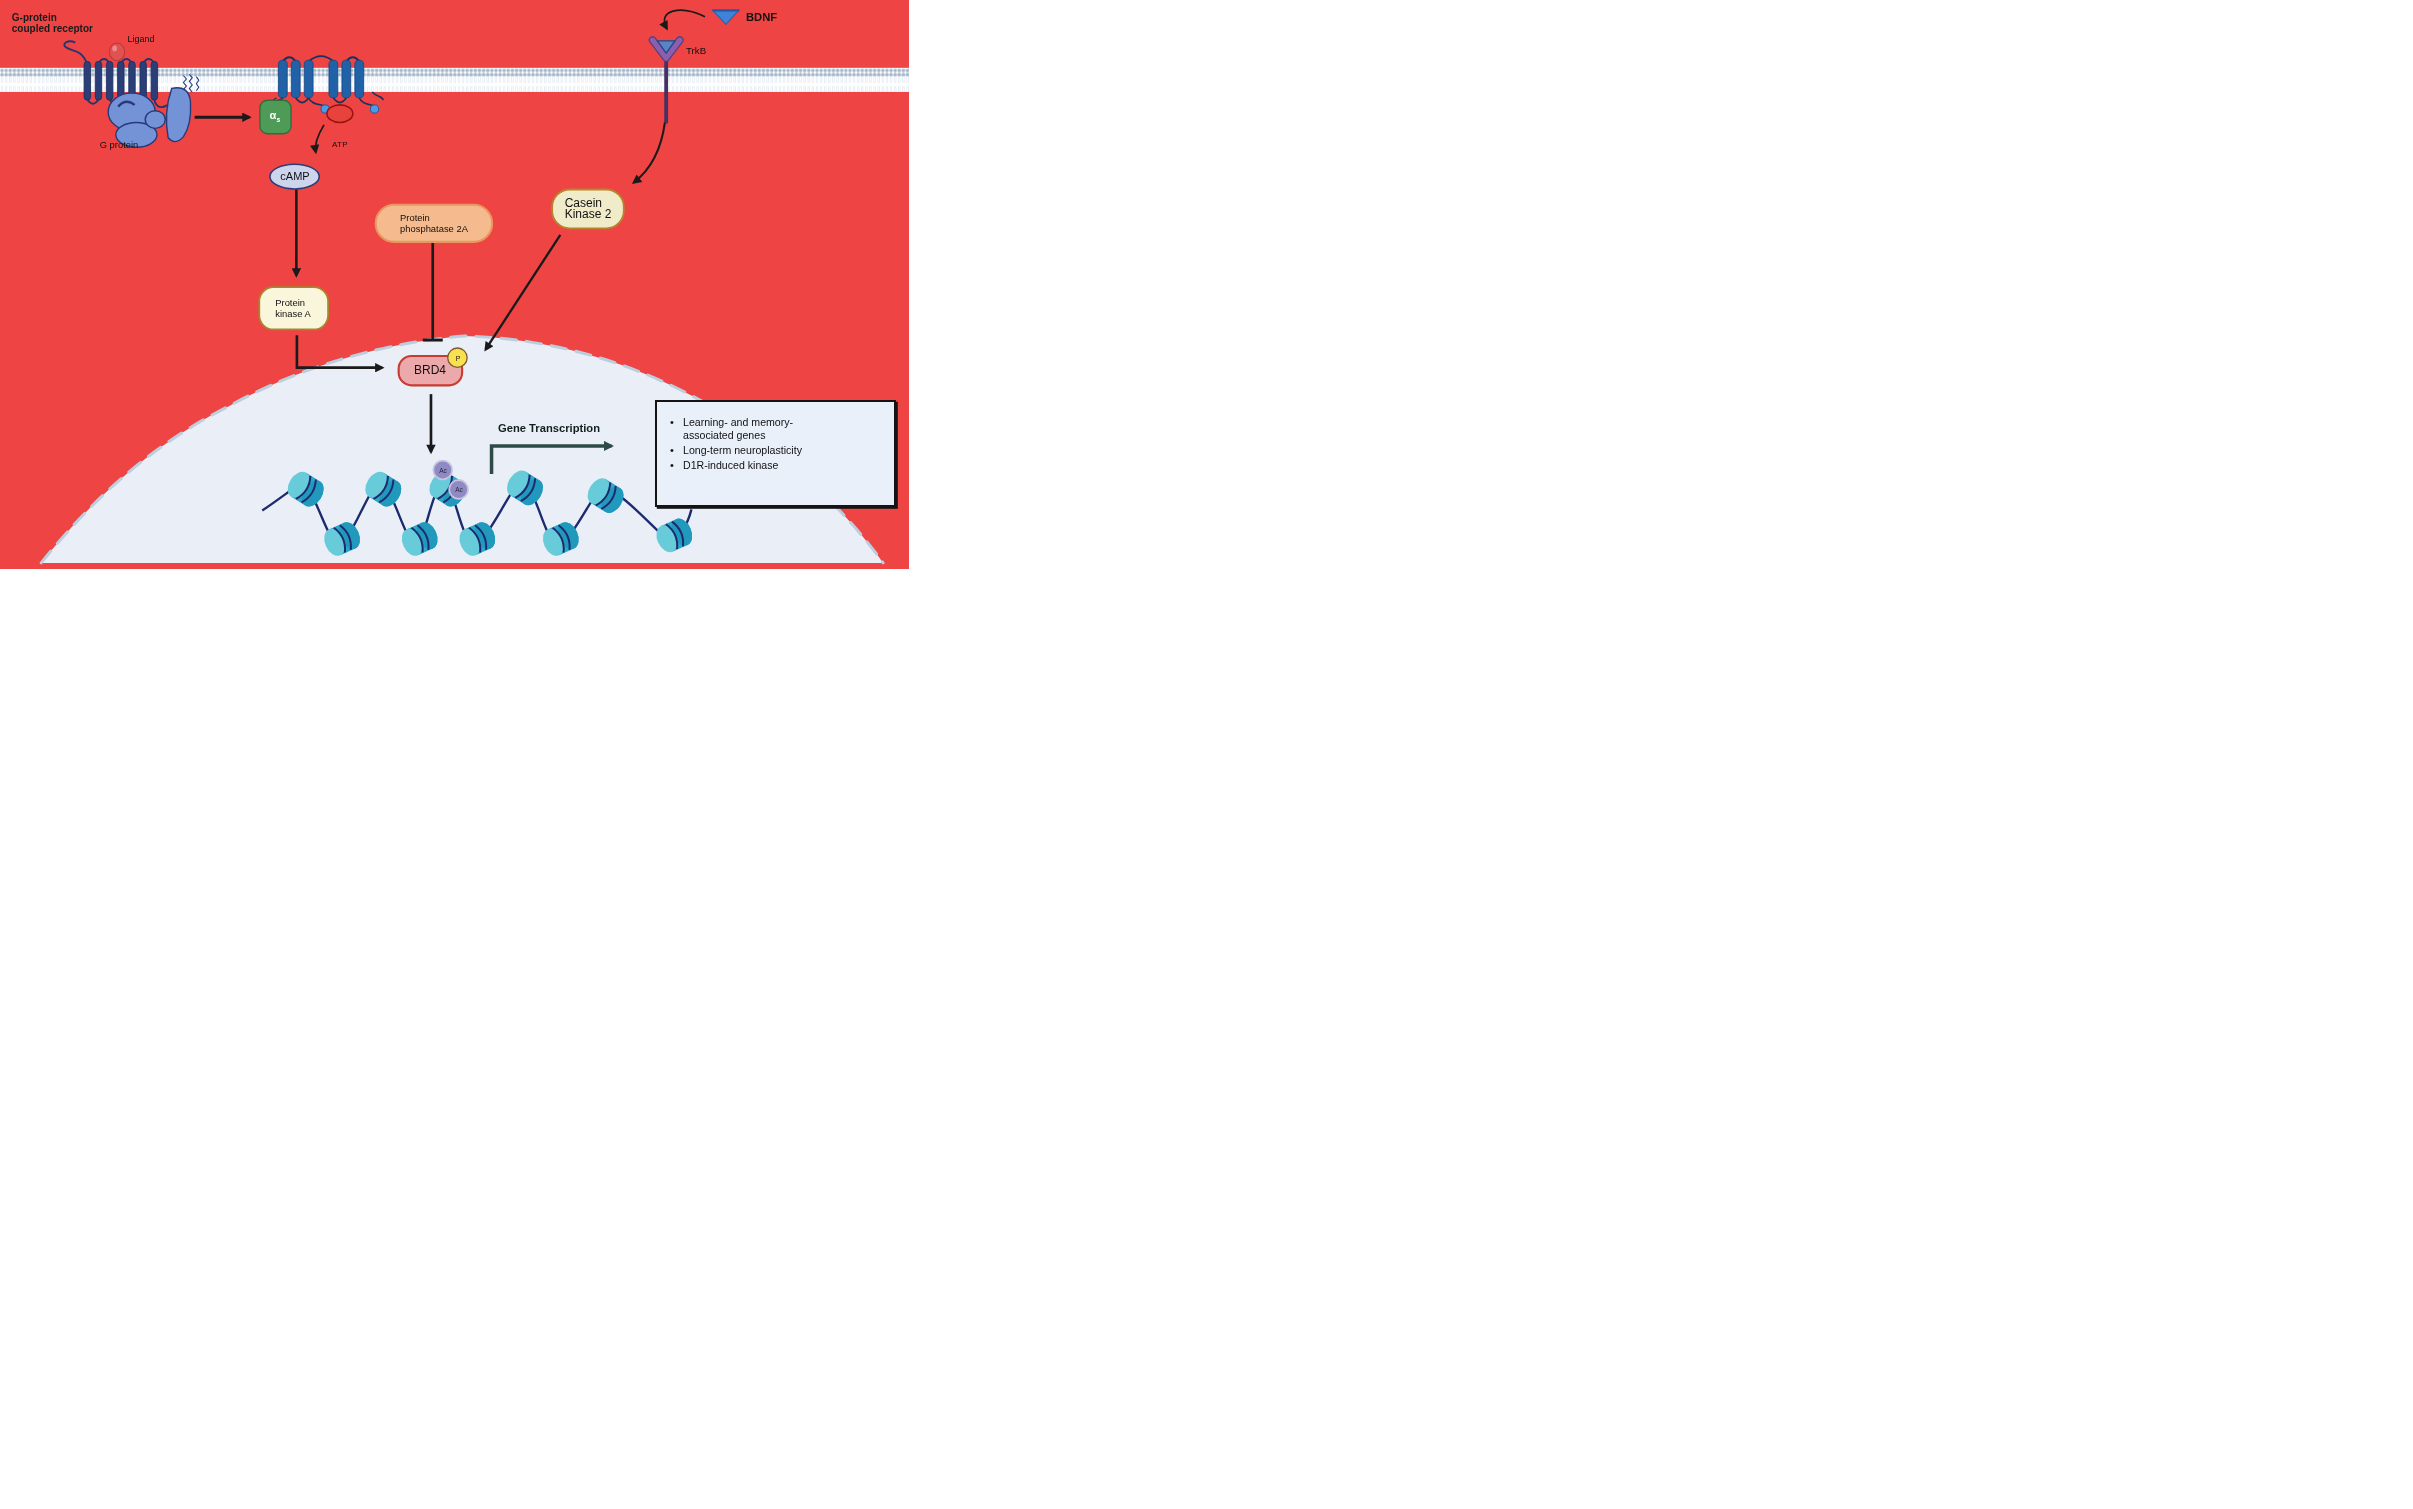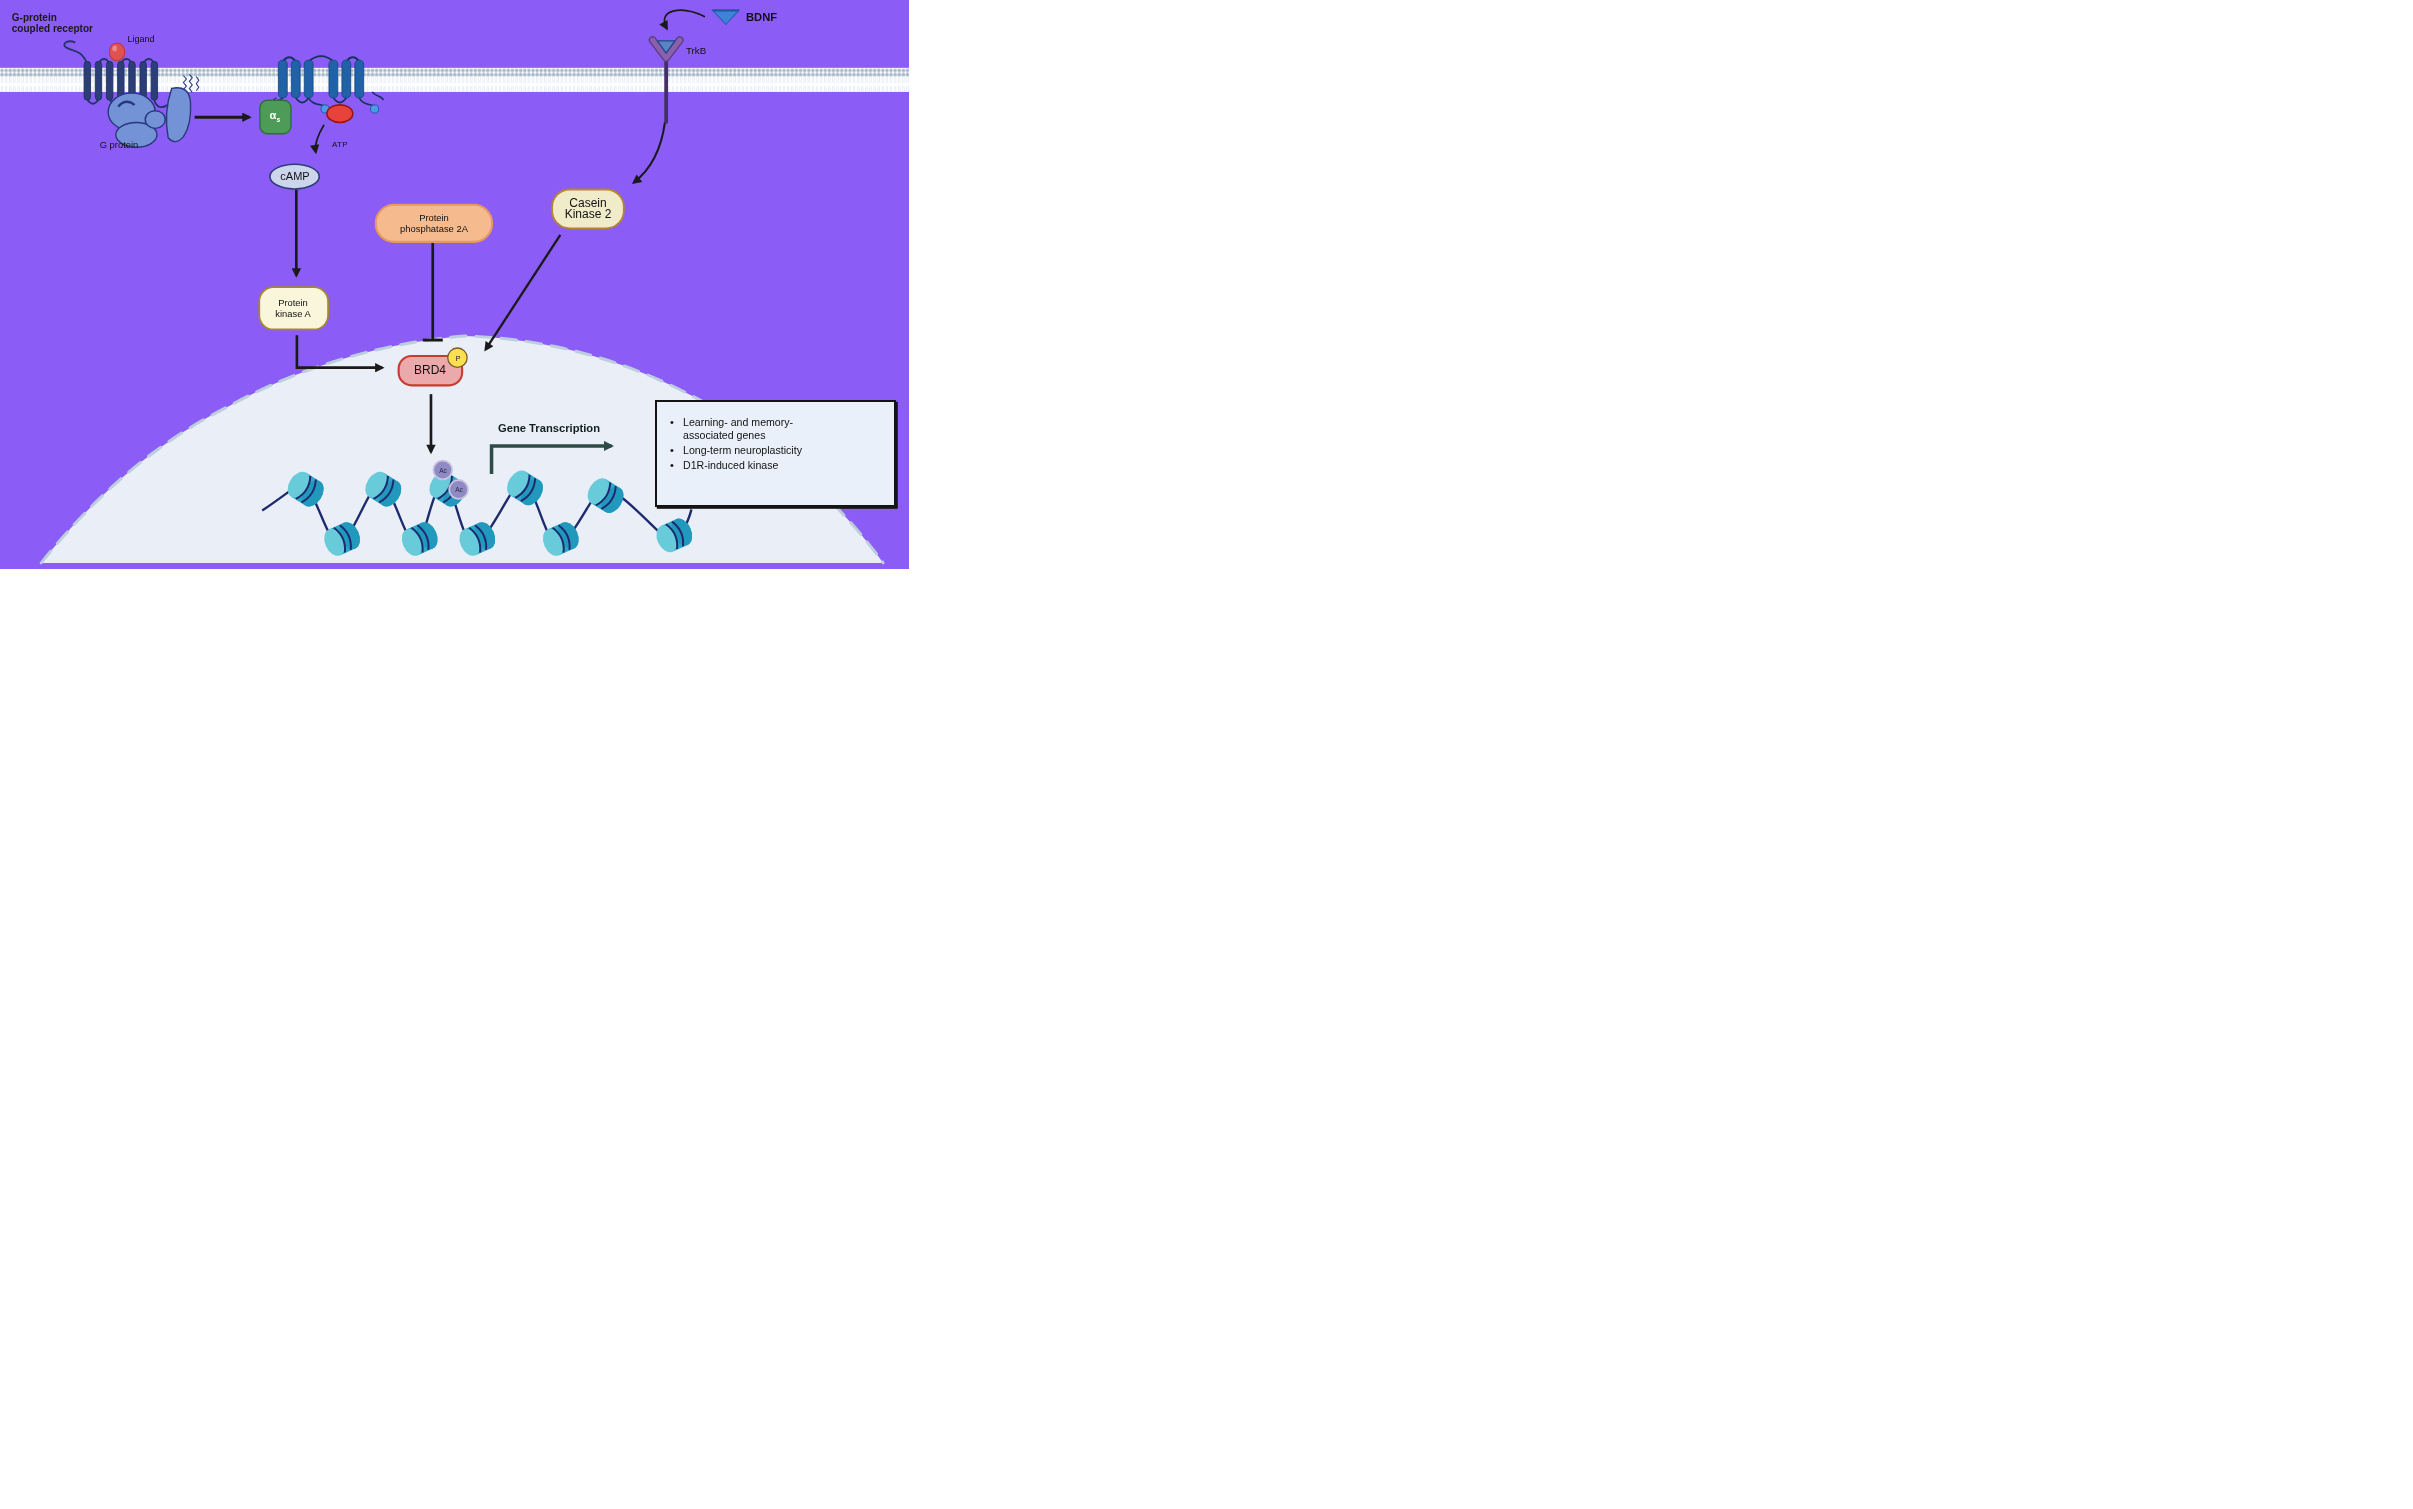--- a/index.html
+++ b/index.html
@@ -1,19 +1,19 @@
 <!DOCTYPE html>
 <html style="font-size:9.4px"><head>
 <meta charset="utf-8">
 <style>
   html,body{margin:0;padding:0;background:#fff;font-family:"Liberation Sans",sans-serif;}
-  #canvas{position:relative;width:909px;height:569px;background:#8b5cf6;overflow:hidden;}
+  #canvas{position:relative;width:909px;height:569px;background:#ef4444;overflow:hidden;}
   #shapes{position:absolute;left:0;top:0;width:100%;height:100%;}
   .lbl{position:absolute;color:#111;white-space:nowrap;}
-  .ctr{transform:translate(-50%,-50%);text-align:center;}
+  .ctr{transform:translate(-50%,-50%);text-align:left;}
   .bold{font-weight:bold;}
   .white{color:#fff;}
   #gpcr-title{left:11.8px;top:11.8px;font-size:10px;font-weight:bold;line-height:11.5px;color:#1a1a1a;}
   #ligand-lbl{left:141px;top:39px;font-size:9px;}
   #gprotein-lbl{left:119px;top:144px;font-size:9.4px;}
   #alpha-lbl{left:275px;top:116px;font-size:11.2px;}
   #alpha-lbl .sub{font-size:7px;vertical-align:-2.4px;font-style:italic;}
   #atp-lbl{left:340px;top:114px;font-size:8px;letter-spacing:0.3px;margin-top:30px;}
   #camp-lbl{left:295px;top:176px;font-size:11px;}
   #pka-lbl{left:293px;top:308px;font-size:9.4px;line-height:11px;}

